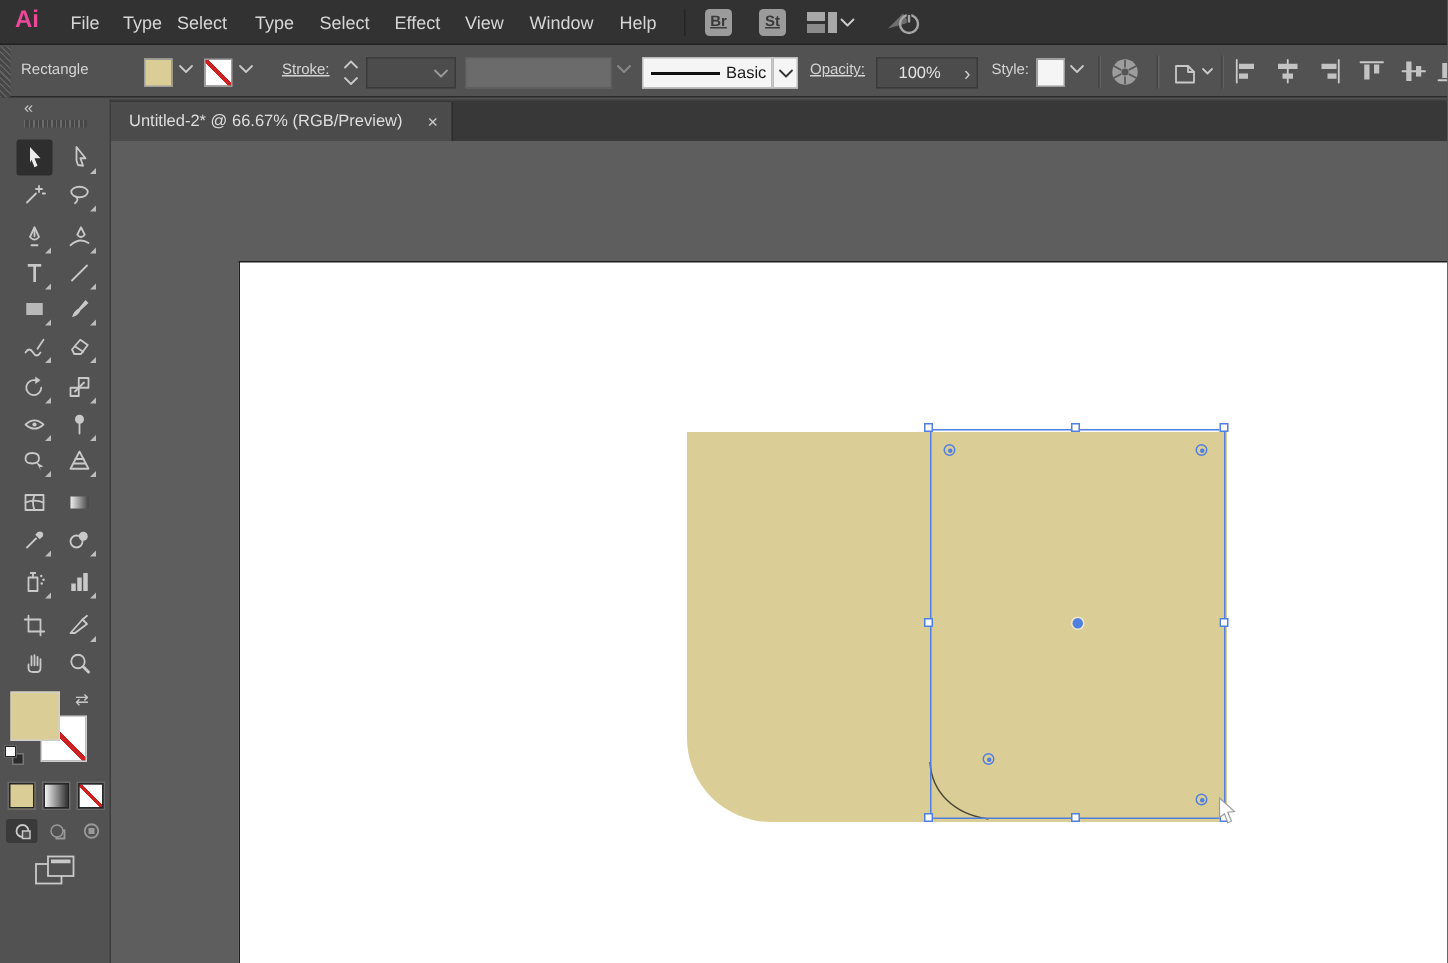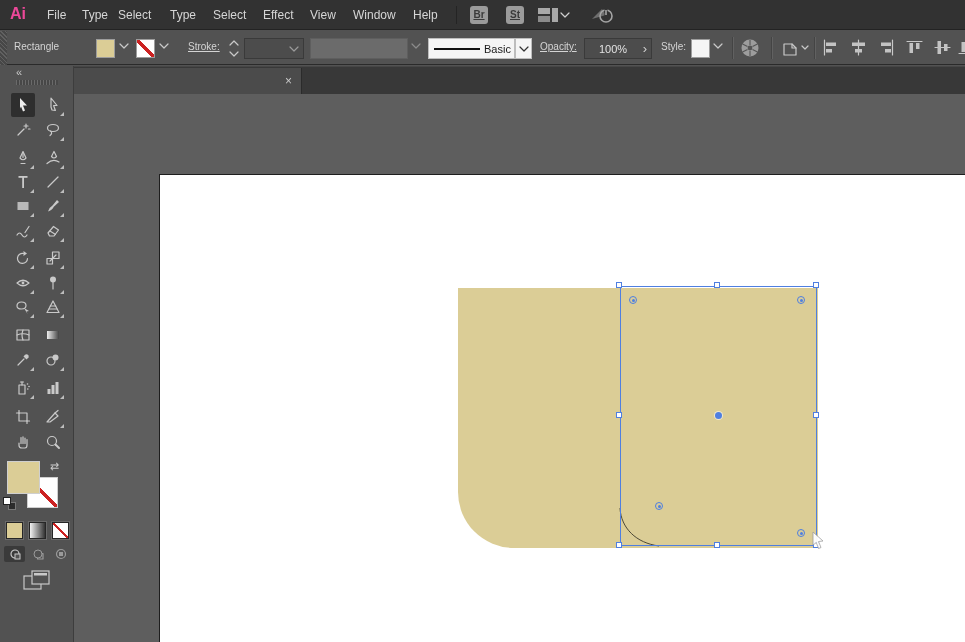--- a/index.html
+++ b/index.html
@@ -430,20 +430,21 @@
 
     <svg class="abs" style="left:23px;top:504px" width="28" height="22">
       <rect x="1" y="6" width="17" height="13" fill="#525252" stroke="#c9c9c9" stroke-width="1.2"></rect>
       <rect x="9" y="1" width="17" height="13" fill="#525252" stroke="#c9c9c9" stroke-width="1.2"></rect>
       <rect x="11" y="3" width="13" height="2.5" fill="#c9c9c9"></rect>
     </svg>
   </div>
 
   <div class="tabbar">
     <div class="tab">
+      <span class="tab-title">Untitled-2* @ 66.67% (RGB/Preview)</span>
       <span class="tab-close">×</span>
     </div>
   </div>
 
   <div class="canvas">
     <div class="artboard"></div>
 
     <div class="bigshape"></div>
 
     <svg class="abs" style="left:544px;top:410px" width="46" height="46">

